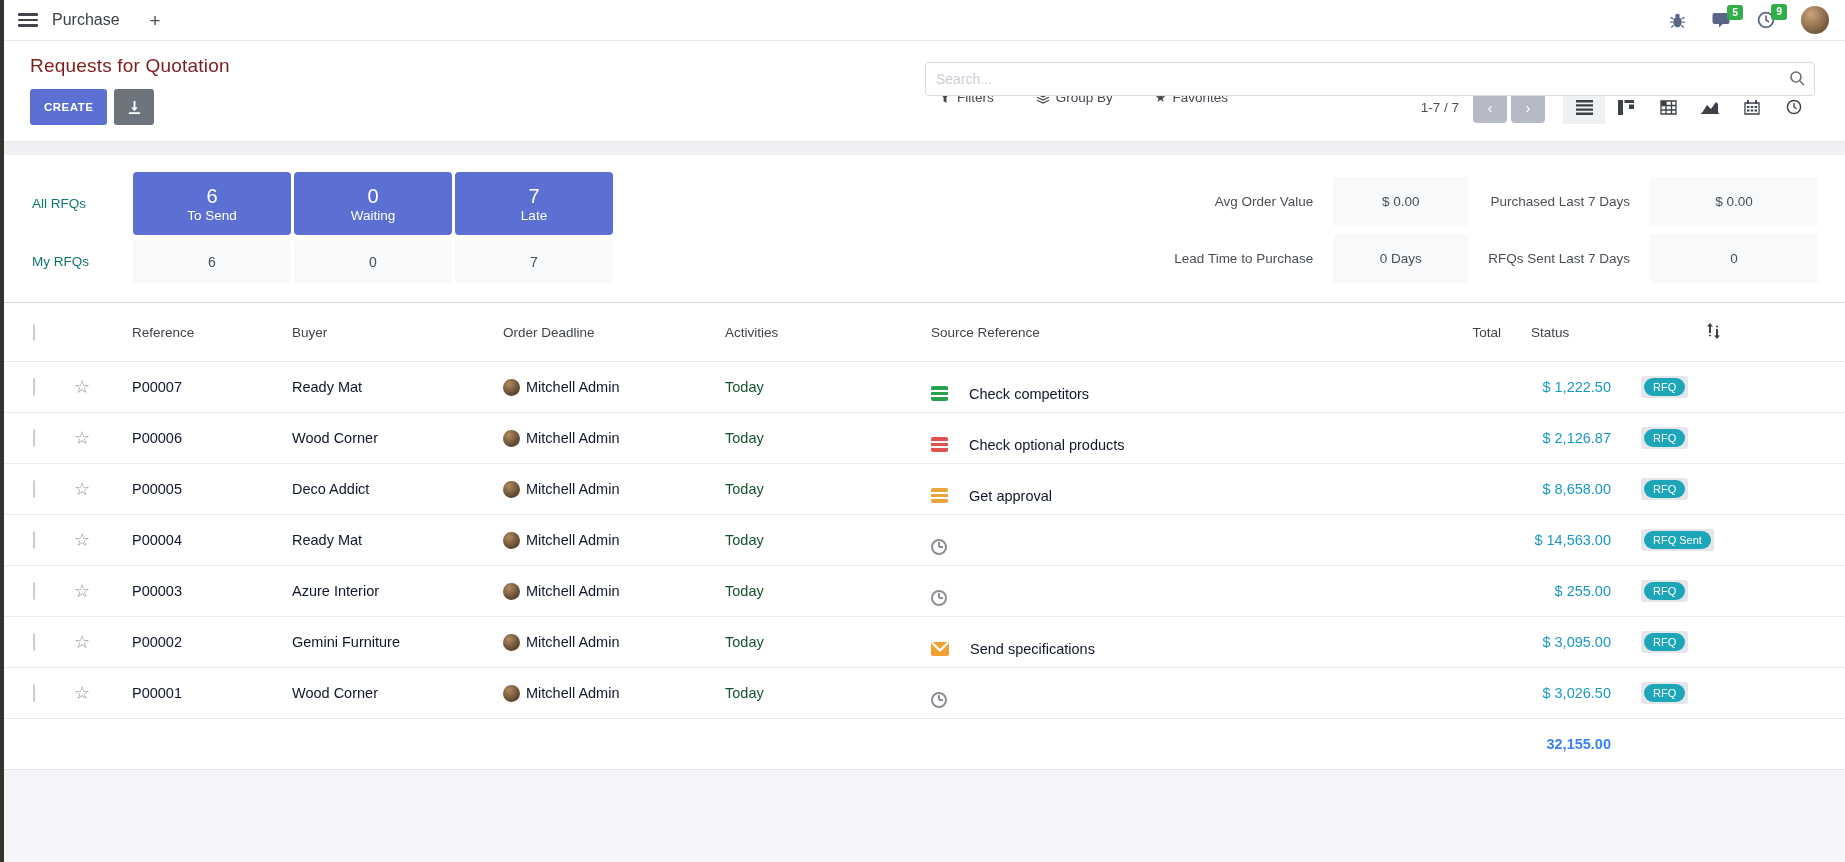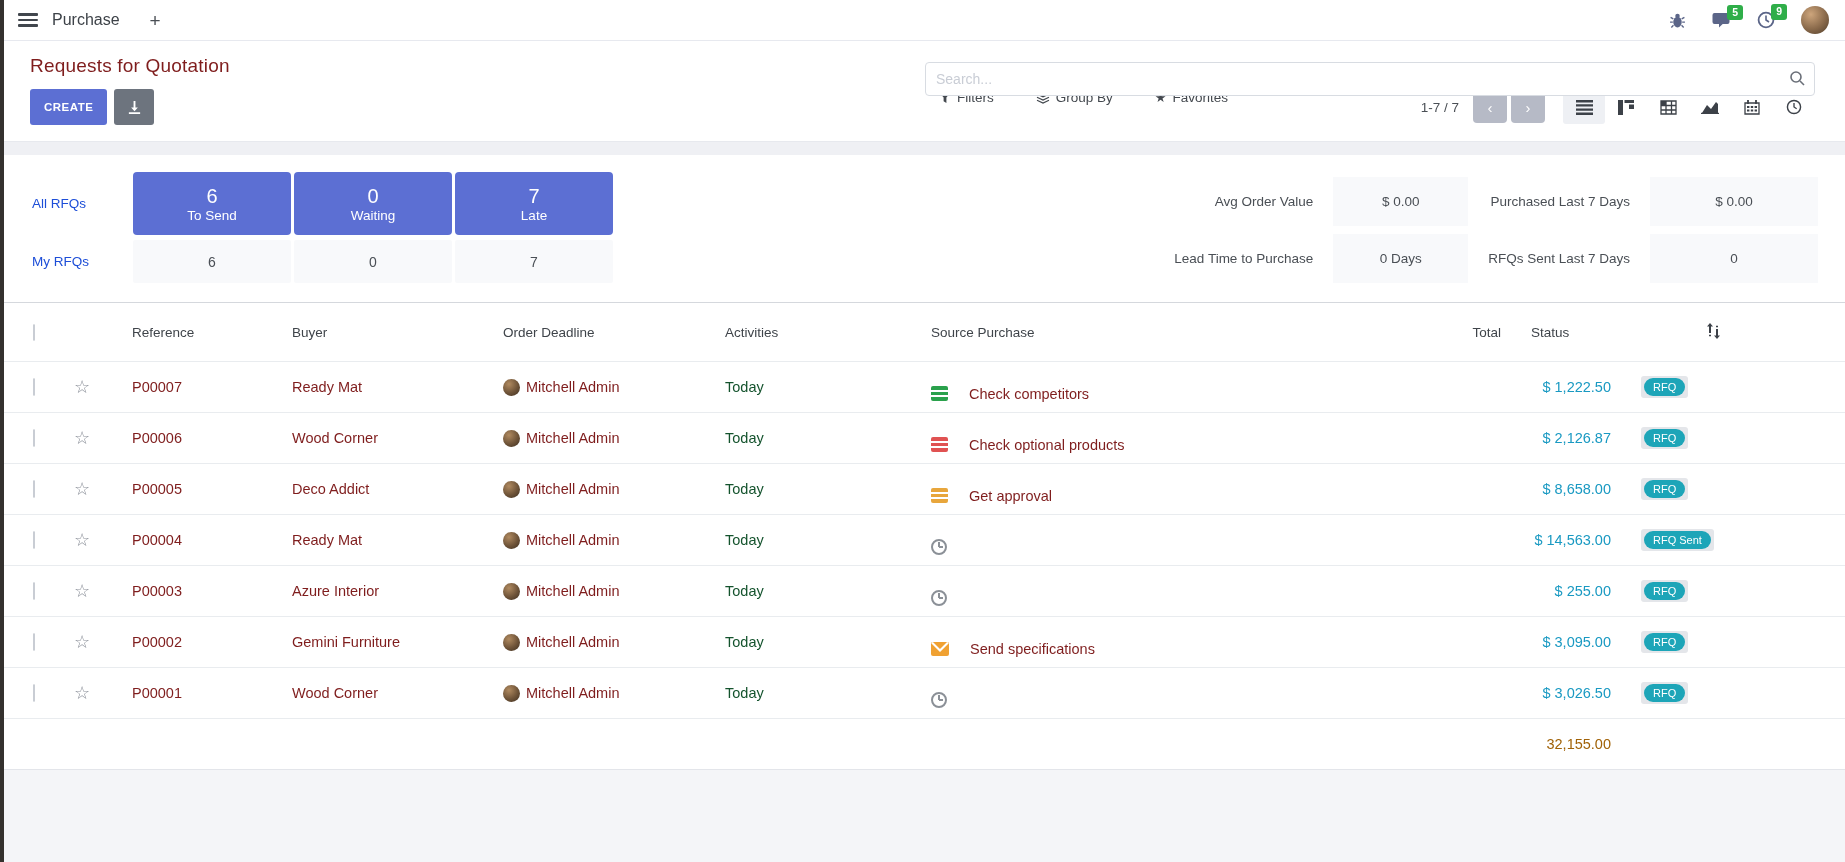--- a/index.html
+++ b/index.html
@@ -50,21 +50,21 @@
   .vs-item { width:42px; height:34px; display:flex; align-items:center; justify-content:center;
     cursor:pointer; border-radius:3px; }
   .vs-item.active { background:#eef0f4; }
 
   .gray-strip { height:14px; background:#eff0f4; border-top:1px solid #e7e9ee; }
 
   
   .dashboard { height:147px; background:#fff; display:flex; padding:17px 27px 0 32px; }
   .kpi-left { display:grid; grid-template-columns:98px 158px 158px 158px;
     grid-template-rows:63px 43px; column-gap:3px; row-gap:5px; }
-  .kpi-row-label { font-size:13.5px; color:#1d4ed8; display:flex; align-items:center; }
+  .kpi-row-label { font-size:13.5px; color:#0f766e; display:flex; align-items:center; }
   .kpi-card { background:#5c6fd3; border-radius:4px; color:#fff; display:flex;
     flex-direction:column; align-items:center; justify-content:center; cursor:pointer; }
   .kpi-card .num { font-size:20px; line-height:1.15; }
   .kpi-card .lbl { font-size:13.5px; }
   .kpi-cell { background:#f8f9fb; border-radius:2px; display:flex; align-items:center;
     justify-content:center; font-size:14px; color:#4a4f55; cursor:pointer; }
   .stats { margin-left:auto; display:grid; align-content:start;
     grid-template-columns:auto 135px auto 168px; column-gap:20px; row-gap:8px; padding-top:5px; }
   .stat-label { font-size:13.5px; color:#4a4f55; text-align:right; align-self:center; }
   .stat-box { background:#f8f9fb; height:49px; display:flex; align-items:center;
@@ -78,35 +78,35 @@
   .th-vendor { align-self:stretch; display:flex; align-items:center; justify-content:space-between;
     border-right:1px solid #d9dce1; padding-right:6px; }
   .sort-caret { color:#6d7279; font-size:12px; }
   .th-total { text-align:right; }
   .th-status { padding-left:30px; }
   .th-settings { display:flex; justify-content:flex-end; padding-right:40px; }
   .cbox { width:15px; height:15px; border:1px solid #c9cdd4; border-radius:3px; background:#fff;
     cursor:pointer; margin-left:15px; }
   .trow { height:51px; border-top:1px solid #e9ecef; font-size:14.5px; }
   .star { font-size:18px; color:#8d929b; margin-left:10px; cursor:pointer; }
-  a.cell-link { color:#7f1d1d; text-decoration:none; cursor:pointer; }
+  a.cell-link { color:#0f172a; text-decoration:none; cursor:pointer; }
   .cell-ref { padding-left:16px; }
   .cell-vendor { padding-left:8px; }
   .cell-buyer { padding-left:8px; display:flex; align-items:center; gap:6px; }
   .avatar-sm { width:17px; height:17px; border-radius:50%; flex:none;
     background:radial-gradient(circle at 35% 30%, #b08a60, #6e5338 55%, #423223 95%); }
   .cell-deadline { padding-left:8px; color:#14532d; }
   .cell-activity { padding-left:8px; display:flex; align-items:center; gap:21px;margin-top:13px; }
   .cell-total { text-align:right; color:#1999c2; }
   .cell-status { padding-left:30px; }
   .badge-wrap { display:inline-block; background:#e4e6ea; border-radius:3px; padding:2px 3px; }
   .badge-pill { display:inline-block; background:#1da5b8; color:#fff; font-size:11px; font-weight:normal;
     padding:3px 9px; border-radius:11px; line-height:1.1; }
   .tfoot { height:51px; border-top:1px solid #e9ecef; font-size:14.5px; }
-  .foot-total { text-align:right; font-weight:normal; color:#a16207; }
+  .foot-total { text-align:right; font-weight:bold; color:#3b82f6; }
   .bottom-fill { height:94px; background:#f4f5f8; border-top:1px solid #e3e5ea; }
 
   
   .act-ic { display:inline-block; flex:none; }
   .t-list { width:17px; height:15px; border-radius:2px;
     background:linear-gradient(to bottom, var(--ac) 0 26%, #fff 26% 37%, var(--ac) 37% 63%, #fff 63% 74%, var(--ac) 74% 100%); }
   .c-green { --ac:#2aa14c; } .c-red { --ac:#e05252; } .c-yellow { --ac:#e8a63c; }
   .t-clock { width:16px; height:16px; border:2px solid #8b9097; border-radius:50%; position:relative; }
   .t-clock::before { content:''; position:absolute; left:50%; top:1px; width:2px; height:5px;
     background:#8b9097; transform:translateX(-50%); }
@@ -277,21 +277,21 @@
 
 <div class="table">
 
   <div class="grid-row thead">
     <div><span class="cbox"></span></div>
     <div></div>
     <div class="cell-ref">Reference</div>
     <div style="padding-left:8px;">Buyer</div>
     <div style="padding-left:8px;">Order Deadline</div>
     <div style="padding-left:8px;">Activities</div>
-    <div style="padding-left:8px;">Source Purchase</div>
+    <div style="padding-left:8px;">Source Reference</div>
     <div class="th-total">Total</div>
     <div class="th-status">Status</div>
     <div class="th-settings">
       <span>
         <svg width="15" height="16" viewBox="0 0 15 16">
             <path fill="#3c4148" d="M4 0l3 3.6H5V10H3V3.6H1zM11 16 8 12.4h2V6h2v6.4h2z"></path>
             <path stroke="#3c4148" stroke-width="1.4" d="M3 12.5h2M10 3.5h2"></path>
           </svg>
       </span>
     </div>

